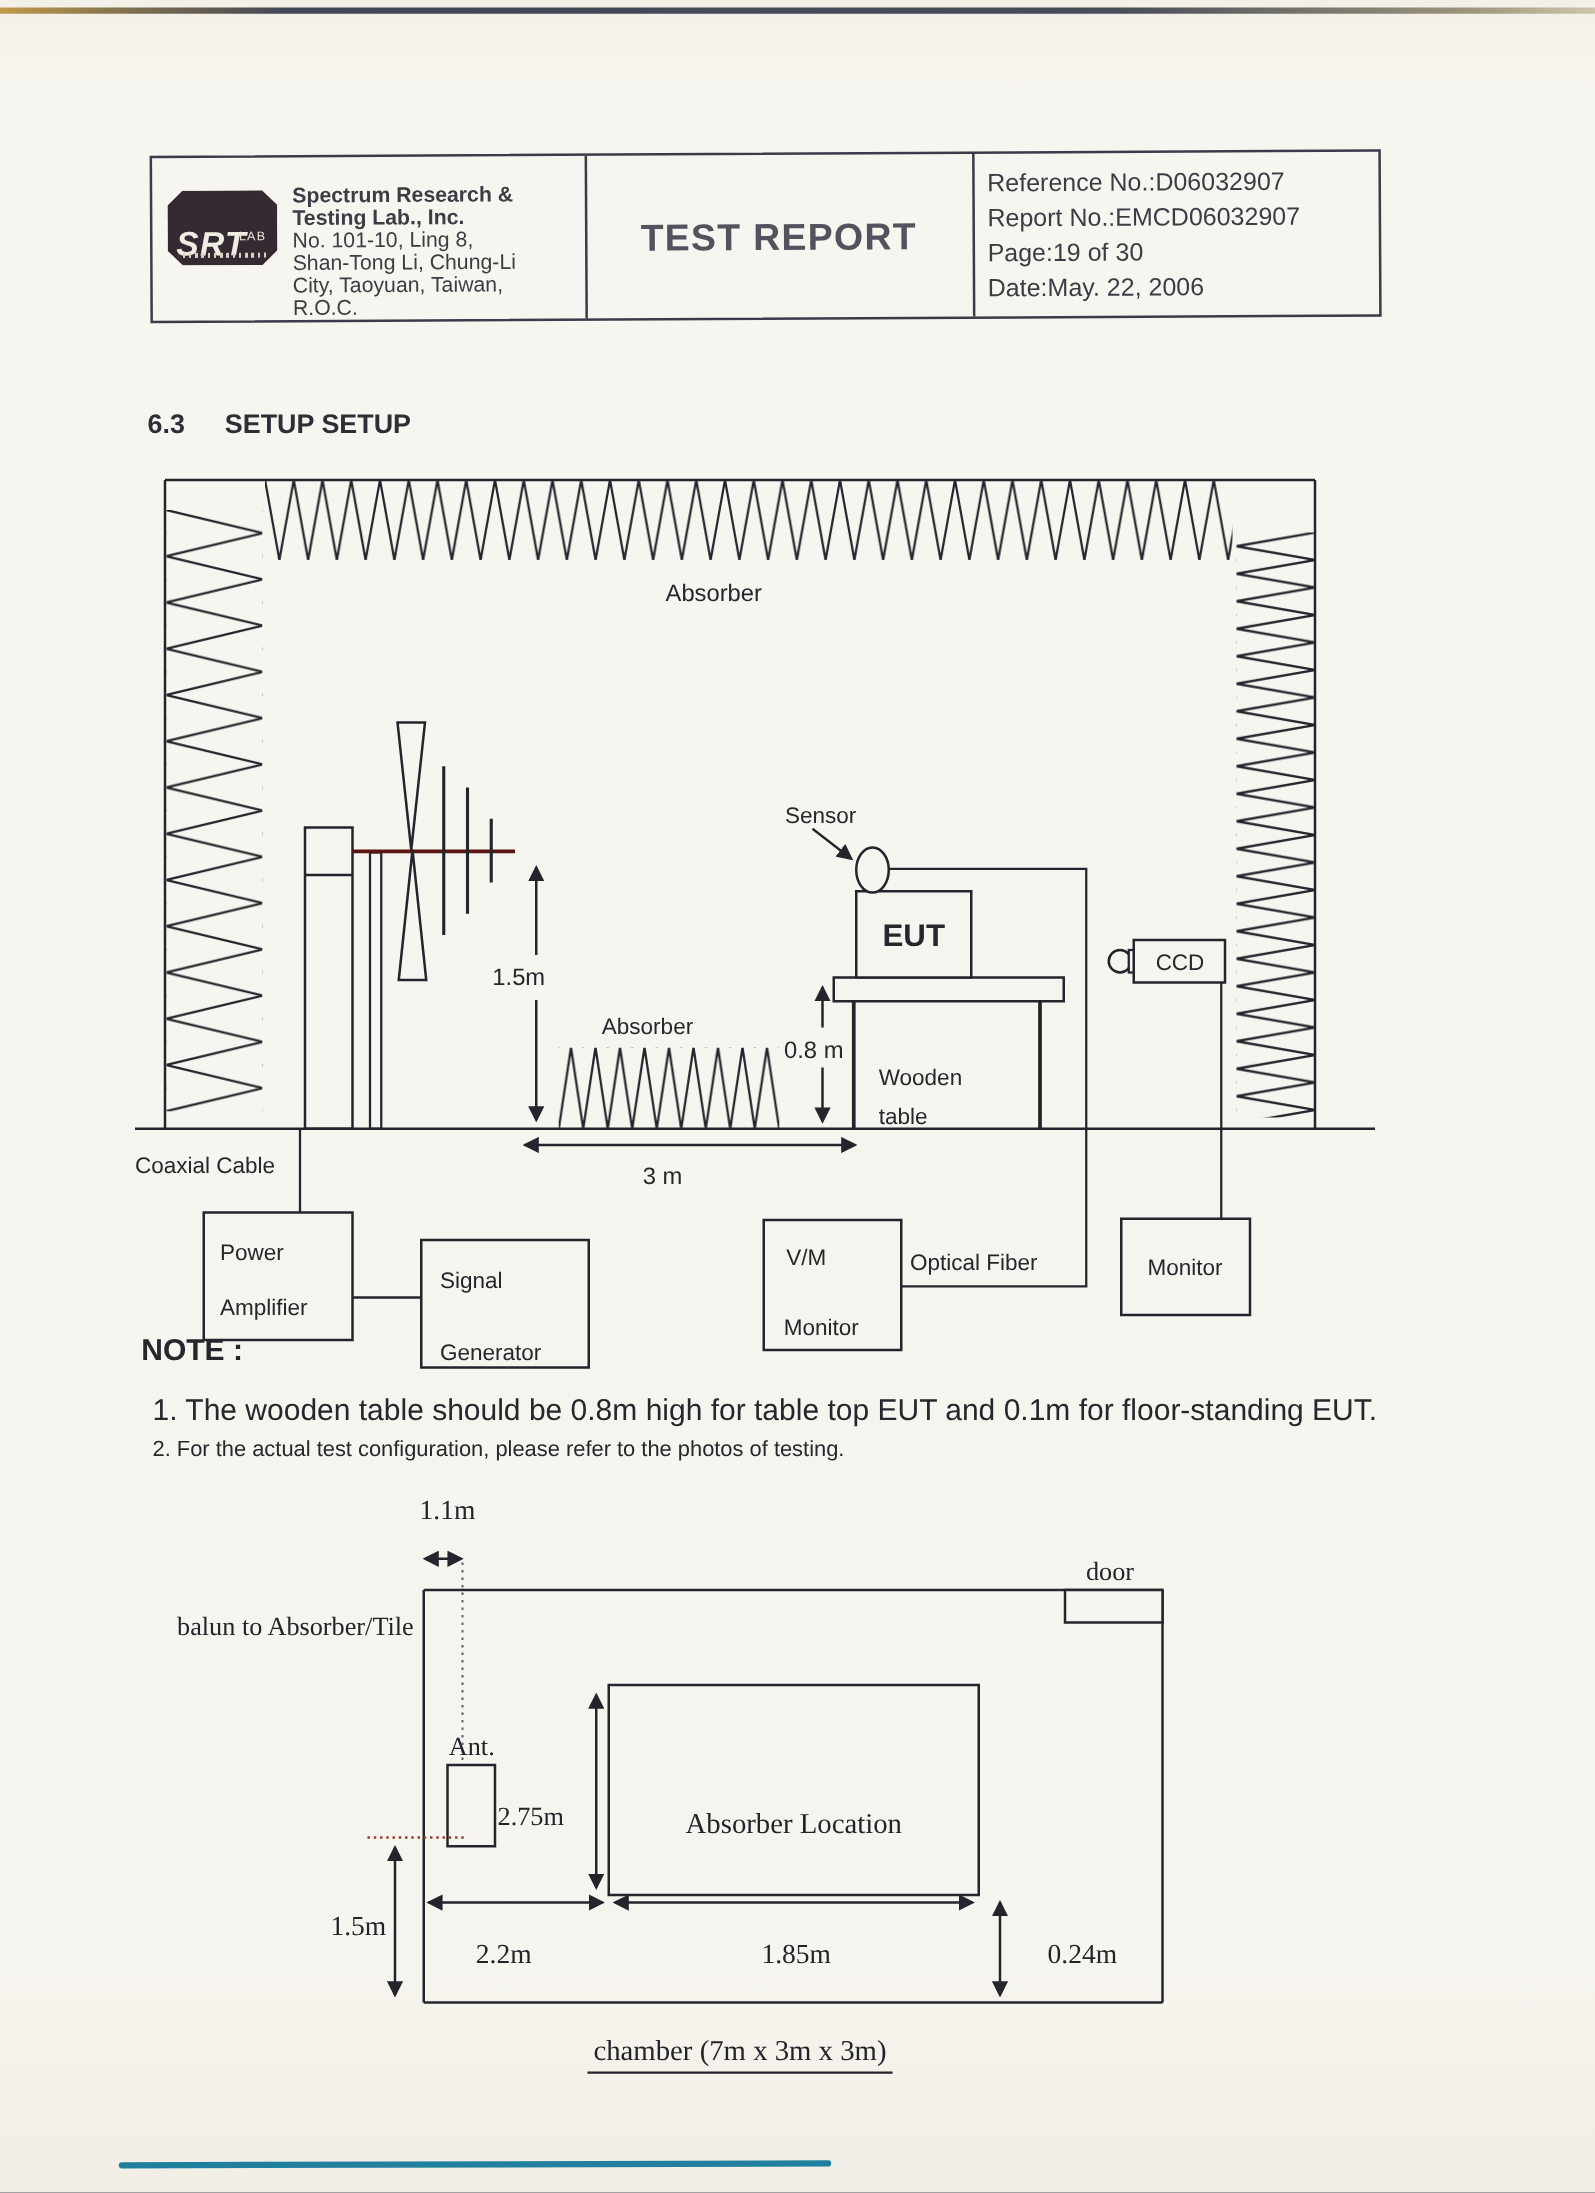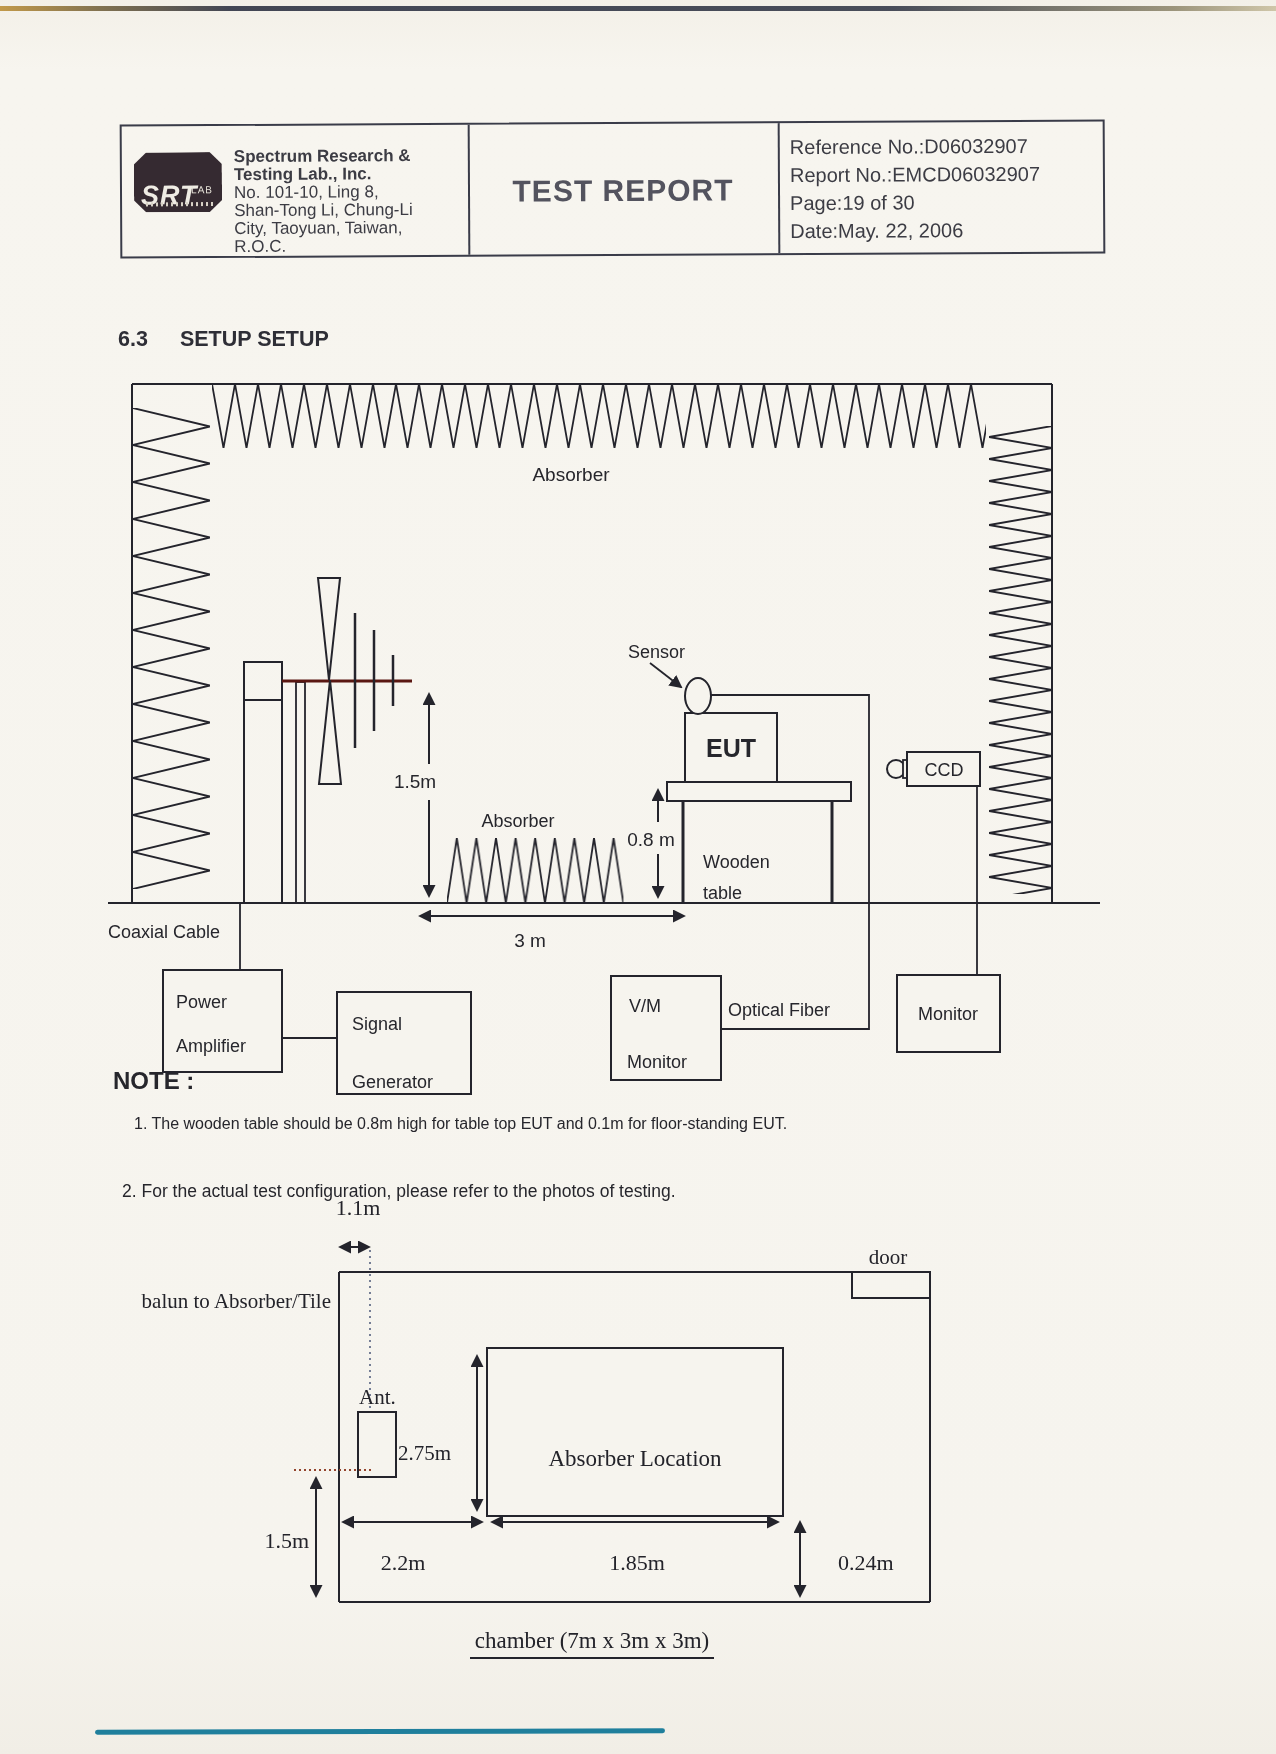--- a/index.html
+++ b/index.html
@@ -21,22 +21,22 @@
         background:repeating-linear-gradient(90deg,transparent 0 3px,#d8d2c6 3px 5px);}
   .company{position:absolute;left:112px;top:22px;width:230px;font-size:17px;line-height:18px;color:#3c3c44;}
   .company .b{font-weight:bold;}
   .treport{position:absolute;left:346px;top:50px;width:310px;text-align:center;font-size:30px;font-weight:bold;letter-spacing:1px;color:#53535e;}
   .refcol{position:absolute;left:668px;top:10px;width:320px;font-size:20px;line-height:28px;color:#3c3c44;}
   
   .sec{position:absolute;left:118px;top:327px;font-size:21.5px;font-weight:bold;color:#2e2e36;}
   .sec .num{margin-right:26px;}
   
   .note-h{position:absolute;left:113px;top:1067px;font-size:24px;font-weight:bold;color:#26262c;}
-  .note-1{position:absolute;left:122px;top:1115px;font-size:16px;color:#26262c;margin-left:12px;}
-  .note-2{position:absolute;left:122px;top:1149px;font-size:17.5px;color:#26262c;margin-top:32px;}
+  .note-1{position:absolute;left:122px;top:1115px;font-size:24px;color:#26262c;}
+  .note-2{position:absolute;left:122px;top:1149px;font-size:17.5px;color:#26262c;}
   
   text{fill:#26262c;}
   .ts{font-family:"Liberation Sans",sans-serif;font-size:18px;}
   .ts19{font-family:"Liberation Sans",sans-serif;font-size:19px;}
   .teut{font-family:"Liberation Sans",sans-serif;font-size:25px;font-weight:600;}
   .tf{font-family:"Liberation Serif",serif;font-size:21px;fill:#23232a;}
   .tf22{font-family:"Liberation Serif",serif;font-size:22px;fill:#23232a;}
   .tf23{font-family:"Liberation Serif",serif;font-size:23px;fill:#23232a;}
   .ln{stroke:#24242c;stroke-width:2;fill:none;}
   .lnthin{stroke:#24242c;stroke-width:1.8;fill:none;}

